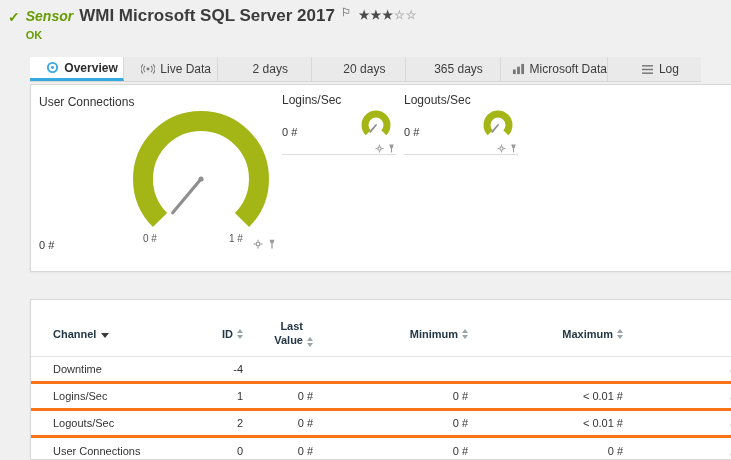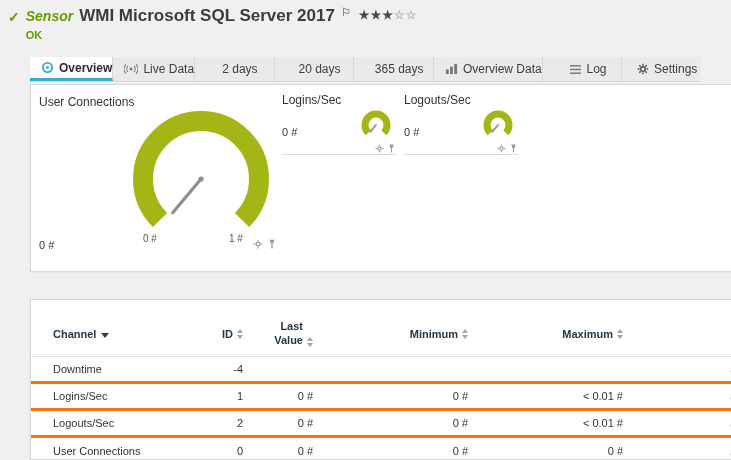--- a/index.html
+++ b/index.html
@@ -142,51 +142,33 @@
   <div class="tab">
     <span class="ticon">
       <svg width="13" height="12" viewBox="0 0 14 13">
           <g fill="#777">
             <rect x="1" y="7" width="3" height="5"></rect>
             <rect x="5.5" y="4" width="3" height="8"></rect>
             <rect x="10" y="1" width="3" height="11"></rect>
           </g>
         </svg>
     </span>
-    <span>Overview Data</span>
+    <span>Microsoft Data</span>
   </div>
   <div class="tab">
     <span class="ticon">
       <svg width="13" height="11" viewBox="0 0 14 12">
           <g stroke="#777" stroke-width="1.6">
             <line x1="1" y1="2" x2="13" y2="2"></line>
             <line x1="1" y1="6" x2="13" y2="6"></line>
             <line x1="1" y1="10" x2="13" y2="10"></line>
           </g>
         </svg>
     </span>
     <span>Log</span>
-  </div>
-  <div class="tab">
-    <span class="ticon">
-      <svg width="12" height="12" viewBox="0 0 16 16">
-          <circle cx="8" cy="8" r="3" fill="none" stroke="#555" stroke-width="2"></circle>
-          <g stroke="#555" stroke-width="2">
-            <line x1="8" y1="1" x2="8" y2="3.5"></line>
-            <line x1="8" y1="12.5" x2="8" y2="15"></line>
-            <line x1="1" y1="8" x2="3.5" y2="8"></line>
-            <line x1="12.5" y1="8" x2="15" y2="8"></line>
-            <line x1="3" y1="3" x2="4.8" y2="4.8"></line>
-            <line x1="11.2" y1="11.2" x2="13" y2="13"></line>
-            <line x1="3" y1="13" x2="4.8" y2="11.2"></line>
-            <line x1="11.2" y1="4.8" x2="13" y2="3"></line>
-          </g>
-        </svg>
-    </span>
-    <span>Settings</span>
   </div>
 </div>
 
 <div class="panel gauges">
 
   <div class="gtitle big-gauge-title">User Connections</div>
 
   <svg class="big-gauge-svg" width="160" height="150" viewBox="0 0 160 150">
     <path class="gauge-arc" d="M 39 119 A 58 58 0 1 1 121 119" fill="none" stroke="#a3b616" stroke-width="20"></path>
     <line x1="80" y1="78" x2="51.7" y2="111.7" stroke="#8f8f8f" stroke-width="3.2" stroke-linecap="round"></line>

